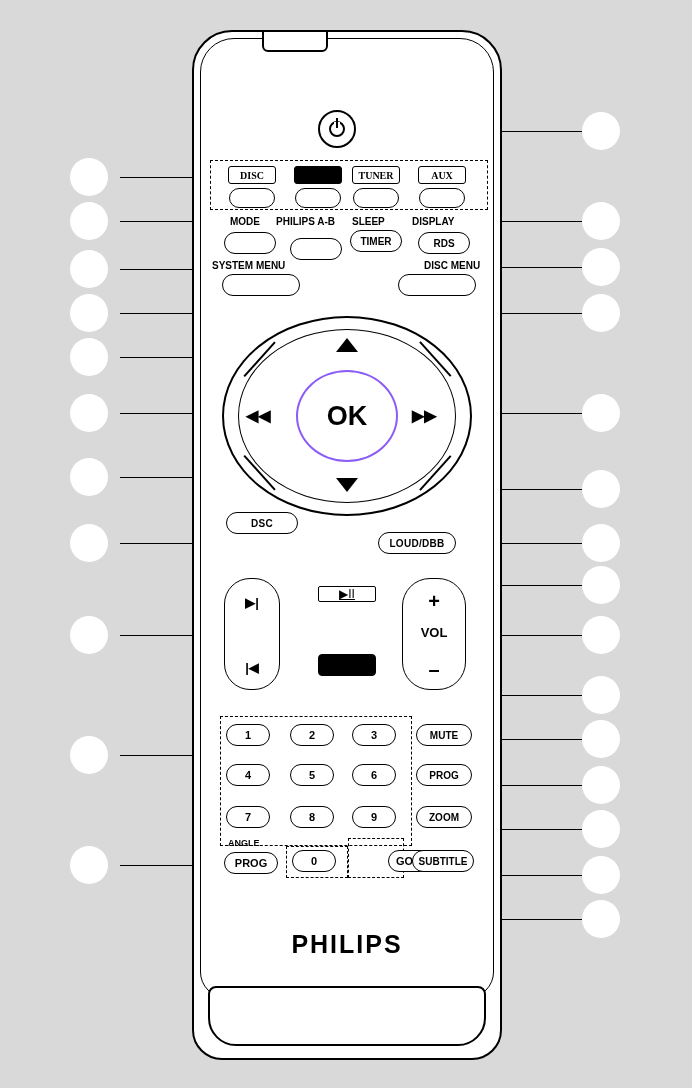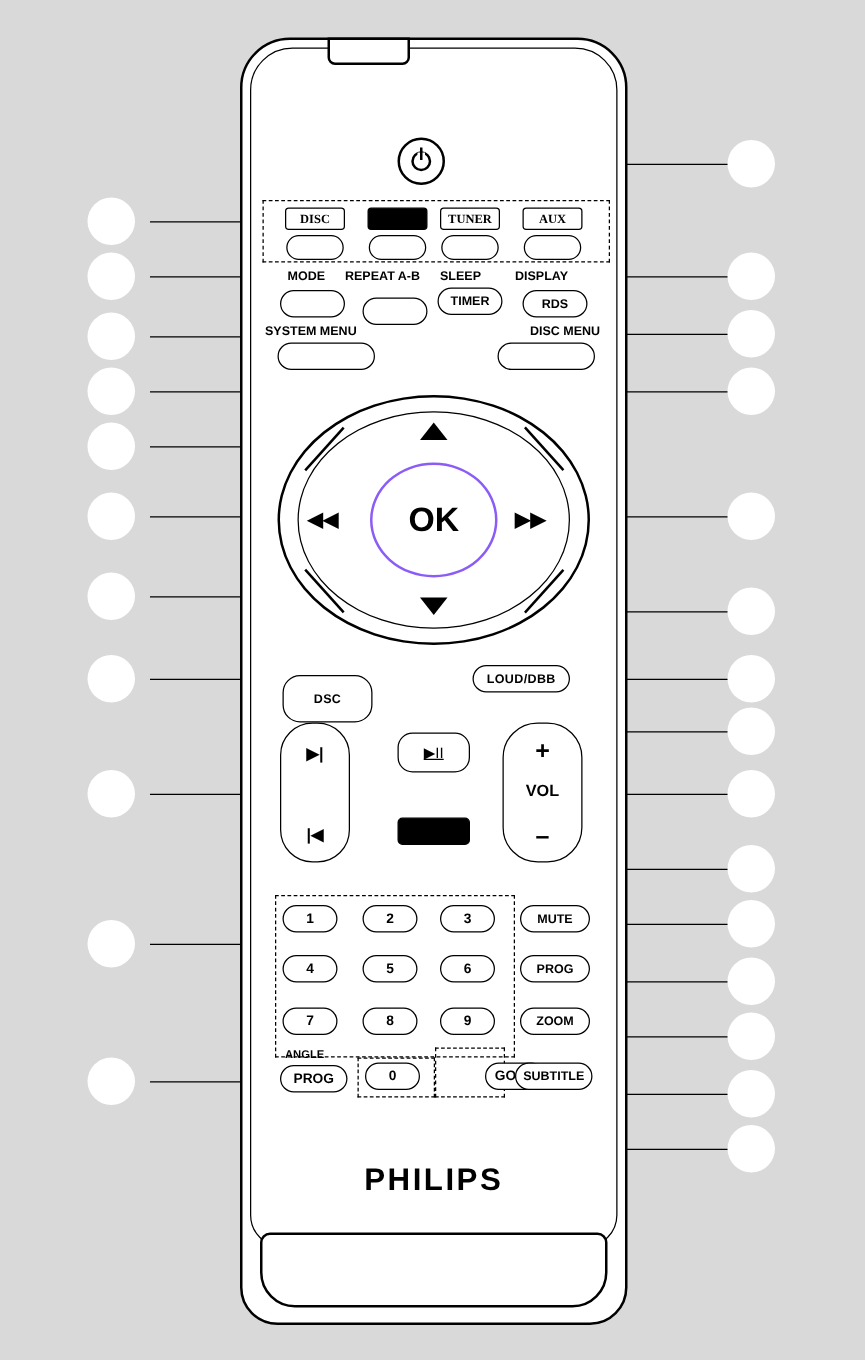--- a/index.html
+++ b/index.html
@@ -325,23 +325,23 @@
     border: 1.6px solid #000;
     box-sizing: border-box;
     background: #fff;
     border-radius: 12px;
   }
   .playpause {
     position: absolute;
     left: 318px;
     top: 586px;
     width: 58px;
-    height: 32px;
-    border: 1.6px solid #000;
-    border-radius: 12px;
+    height: 16px;
+    border: 1.6px solid #000;
+    border-radius: 2px;
     box-sizing: border-box;
     background: #fff;
     display:flex;align-items:center;justify-content:center;
     font-size: 12px;
     text-decoration: underline;
   }
   .stopbtn {
     position: absolute;
     left: 318px;
     top: 654px;
@@ -441,21 +441,21 @@
   <div class="src-key filled" style="left:294px; top:166px;"></div>
   <div class="src-key" style="left:352px; top:166px;">TUNER</div>
   <div class="src-key" style="left:418px; top:166px;">AUX</div>
 
   <div class="src-pad" style="left:229px; top:188px;"></div>
   <div class="src-pad" style="left:295px; top:188px;"></div>
   <div class="src-pad" style="left:353px; top:188px;"></div>
   <div class="src-pad" style="left:419px; top:188px;"></div>
 
   <div class="label" style="left:230px; top:216px;">MODE</div>
-  <div class="label" style="left:276px; top:216px;">REPEAT A-B</div>
+  <div class="label" style="left:276px; top:216px;">PHILIPS A-B</div>
   <div class="label" style="left:352px; top:216px;">SLEEP</div>
   <div class="label" style="left:412px; top:216px;">DISPLAY</div>
 
   <div class="round-pad" style="left:224px; top:232px; width:52px; height:22px;"></div>
   <div class="round-pad" style="left:290px; top:238px; width:52px; height:22px;"></div>
   <div class="round-pad" style="left:350px; top:230px; width:52px; height:22px; display:flex; align-items:center; justify-content:center;">
     <span class="label" style="position:static;">TIMER</span>
   </div>
   <div class="round-pad" style="left:418px; top:232px; width:52px; height:22px; display:flex; align-items:center; justify-content:center;">
     <span class="label" style="position:static;">RDS</span>
@@ -473,21 +473,21 @@
     <div class="spoke" style="left:197px; top:26px; width:1.6px; height:46px; transform:rotate(-42deg); transform-origin:top center;"></div>
     <div class="spoke" style="left:52px; top:128px; width:1.6px; height:46px; transform:rotate(-42deg); transform-origin:bottom center;"></div>
     <div class="spoke" style="left:197px; top:128px; width:1.6px; height:46px; transform:rotate(42deg); transform-origin:bottom center;"></div>
     <div class="ok">OK</div>
     <div class="arrow arr-up" style="left:114px; top:22px;"></div>
     <div class="arrow arr-down" style="left:114px; top:162px;"></div>
     <div style="position:absolute; left:24px; top:90px; font-size:16px; font-weight:bold;">◀◀</div>
     <div style="position:absolute; left:190px; top:90px; font-size:16px; font-weight:bold;">▶▶</div>
   </div>
 
-  <div class="pill btn" style="left:226px; top:540px; width:72px; height:38px;">DSC</div>
+  <div class="pill btn" style="left:226px; top:512px; width:72px; height:22px;">DSC</div>
   <div class="pill btn" style="left:378px; top:532px; width:78px; height:22px;">LOUD/DBB</div>
 
   <div class="transport">
     <div style="position:absolute; left:0; right:0; top:16px; text-align:center; font-size:13px; font-weight:bold;">▶|</div>
     <div style="position:absolute; left:0; right:0; bottom:14px; text-align:center; font-size:13px; font-weight:bold;">|◀</div>
   </div>
 
   <div class="playpause">▶II</div>
   <div class="stopbtn"></div>
 

